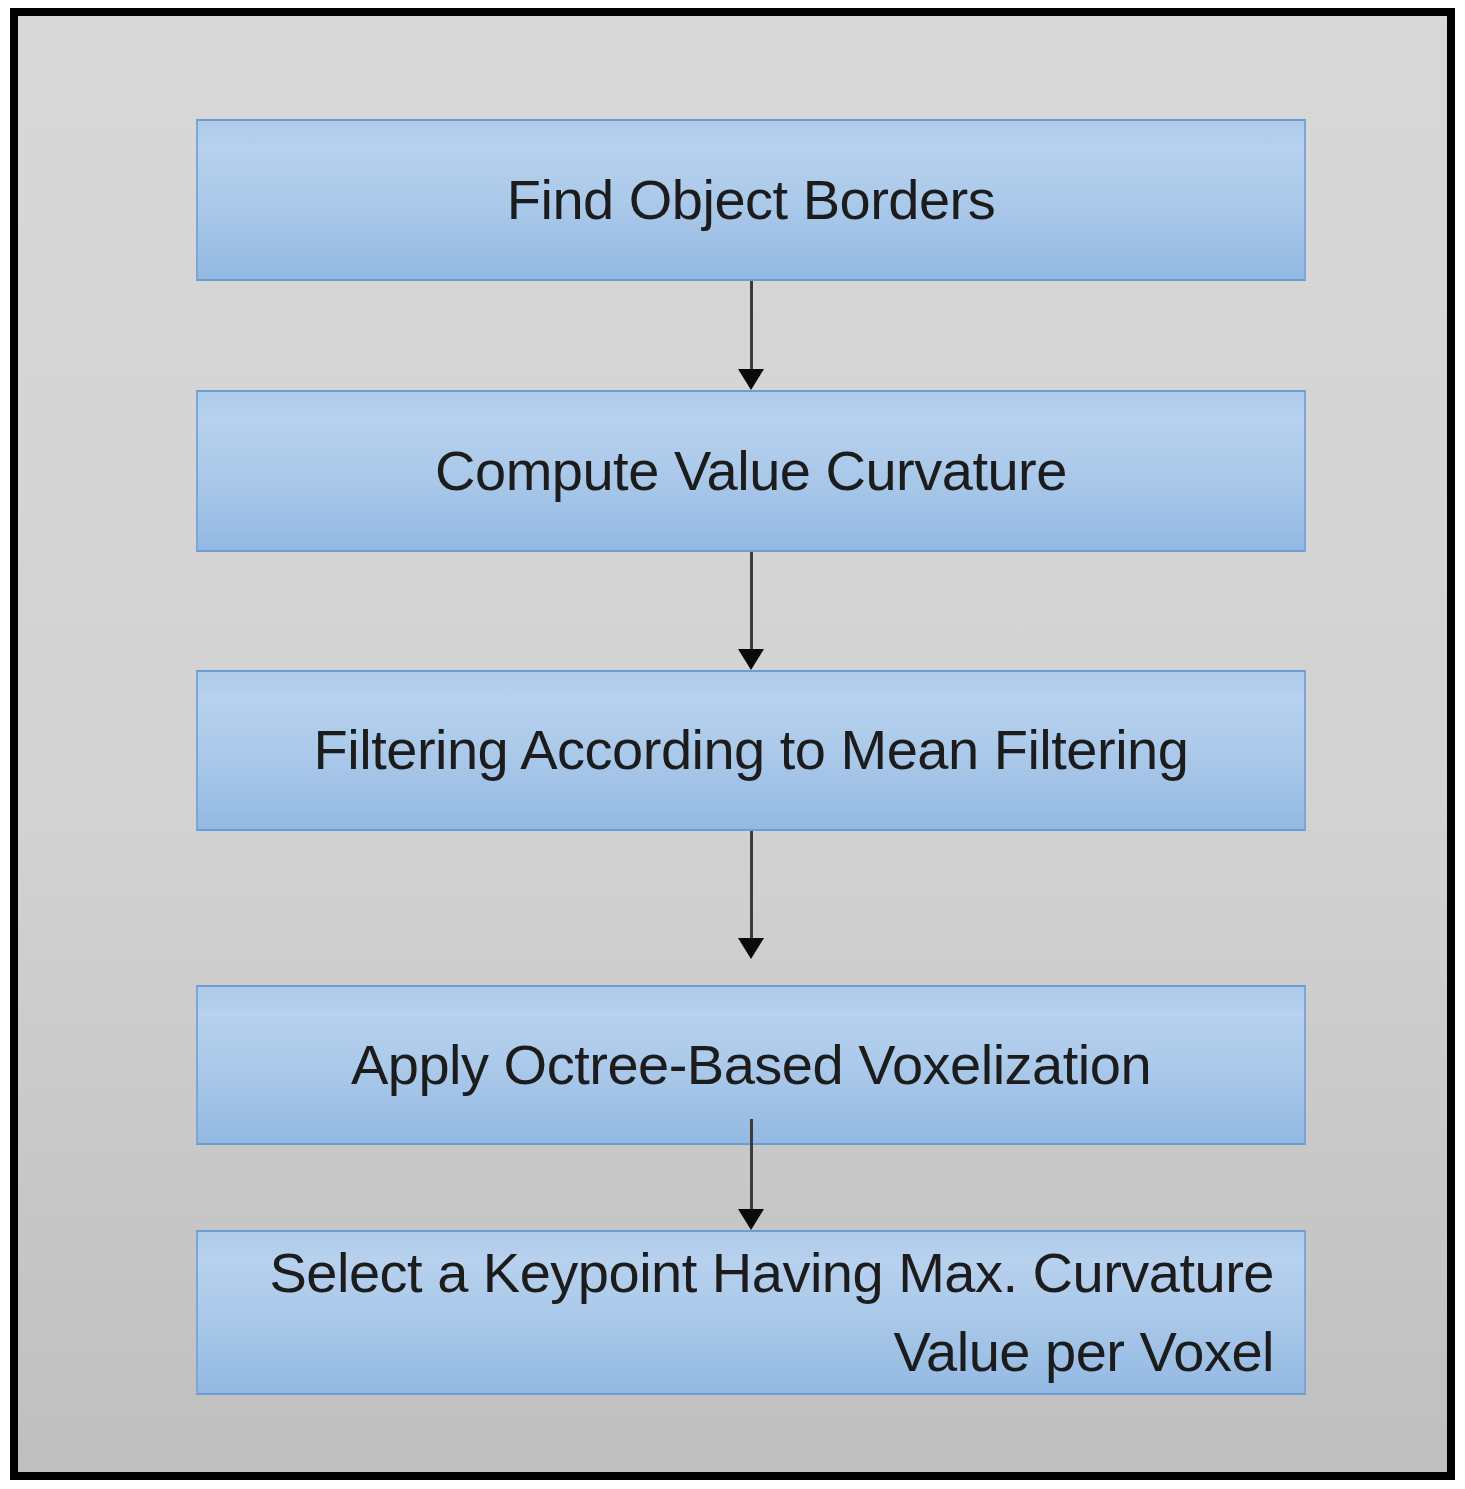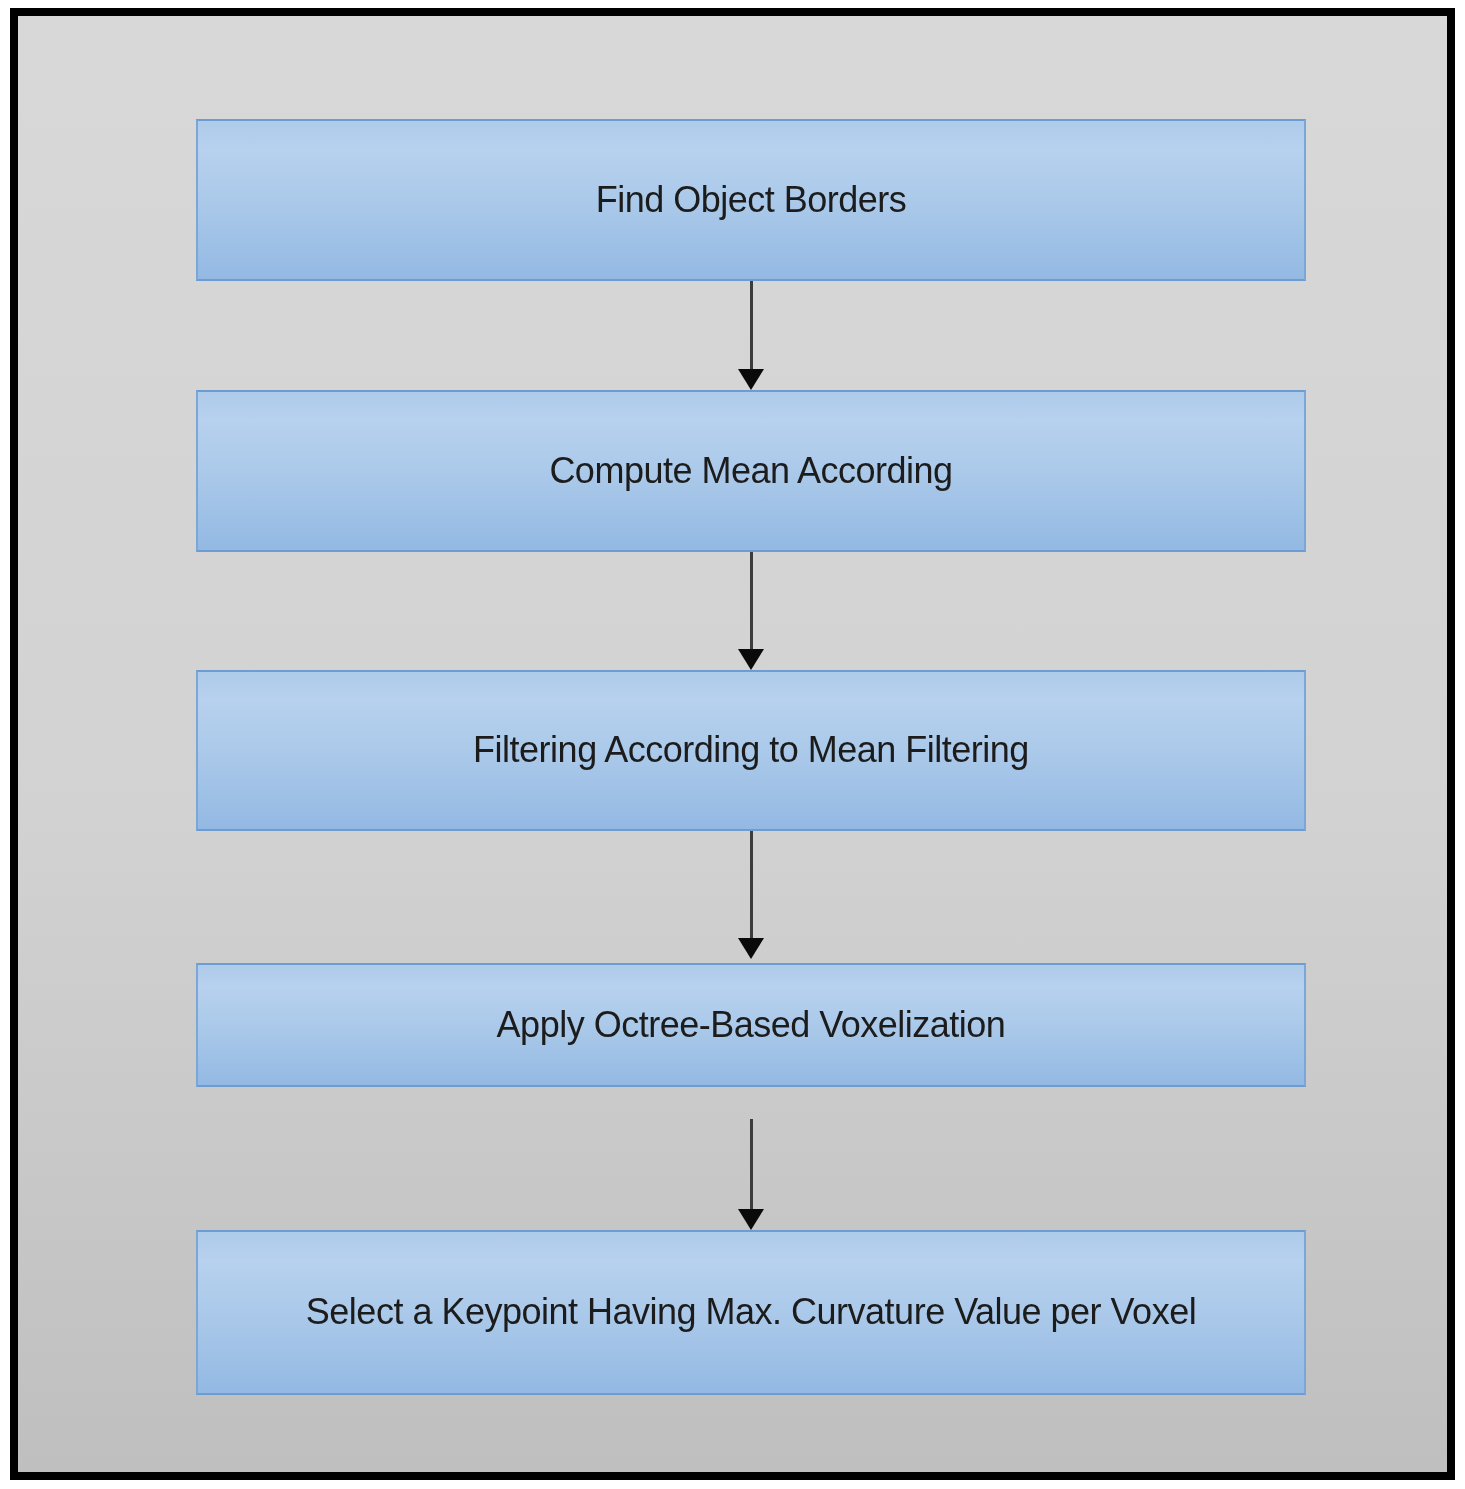--- a/index.html
+++ b/index.html
@@ -34,21 +34,21 @@
     border-top-color: #6d9cd2;
     border-bottom-color: #6d9cd2;
     background: linear-gradient(180deg, #aecbea 0%, #b7d1ee 18%, #a9c8e9 55%, #93b9e3 100%);
     display: flex;
     align-items: center;
     justify-content: center;
     text-align: center;
   }
   .step-label {
     color: #1c1c1c;
-    font-size: 36px;
+    font-size: 56px;
     line-height: 1.4;
     padding: 0 30px;
     letter-spacing: -0.5px;
     text-align: right;
   }
   .arrow {
     position: absolute;
     width: 26px;
     margin-left: -13px;
     display: flex;
@@ -64,21 +64,21 @@
     width: 0;
     height: 0;
     border-left: 13px solid transparent;
     border-right: 13px solid transparent;
     border-top: 21px solid #0a0a0a;
   }
   
   #box-0 { top: 103px; }
   #box-1 { top: 374px; }
   #box-2 { top: 654px; height: 161px; }
-  #box-3 { top: 947px; height: 124px; }
+  #box-3 { top: 969px; height: 160px; }
   #box-4 { top: 1214px; height: 165px; }
   #arrow-0 { left: 733px; top: 265px; height: 109px; }
   #arrow-1 { left: 733px; top: 536px; height: 118px; }
   #arrow-2 { left: 733px; top: 815px; height: 128px; }
   #arrow-3 { left: 733px; top: 1103px; height: 111px; }
 </style>
 </head>
 <body>
 
 <div class="canvas">
@@ -87,21 +87,21 @@
     <div class="step-box" id="box-0">
       <span class="step-label">Find Object Borders</span>
     </div>
 
     <div class="arrow" id="arrow-0">
       <div class="arrow-line"></div>
       <div class="arrow-head"></div>
     </div>
 
     <div class="step-box" id="box-1">
-      <span class="step-label">Compute Mean According</span>
+      <span class="step-label">Compute Value Curvature</span>
     </div>
 
     <div class="arrow" id="arrow-1">
       <div class="arrow-line"></div>
       <div class="arrow-head"></div>
     </div>
 
     <div class="step-box" id="box-2">
       <span class="step-label">Filtering According to Mean Filtering</span>
     </div>

